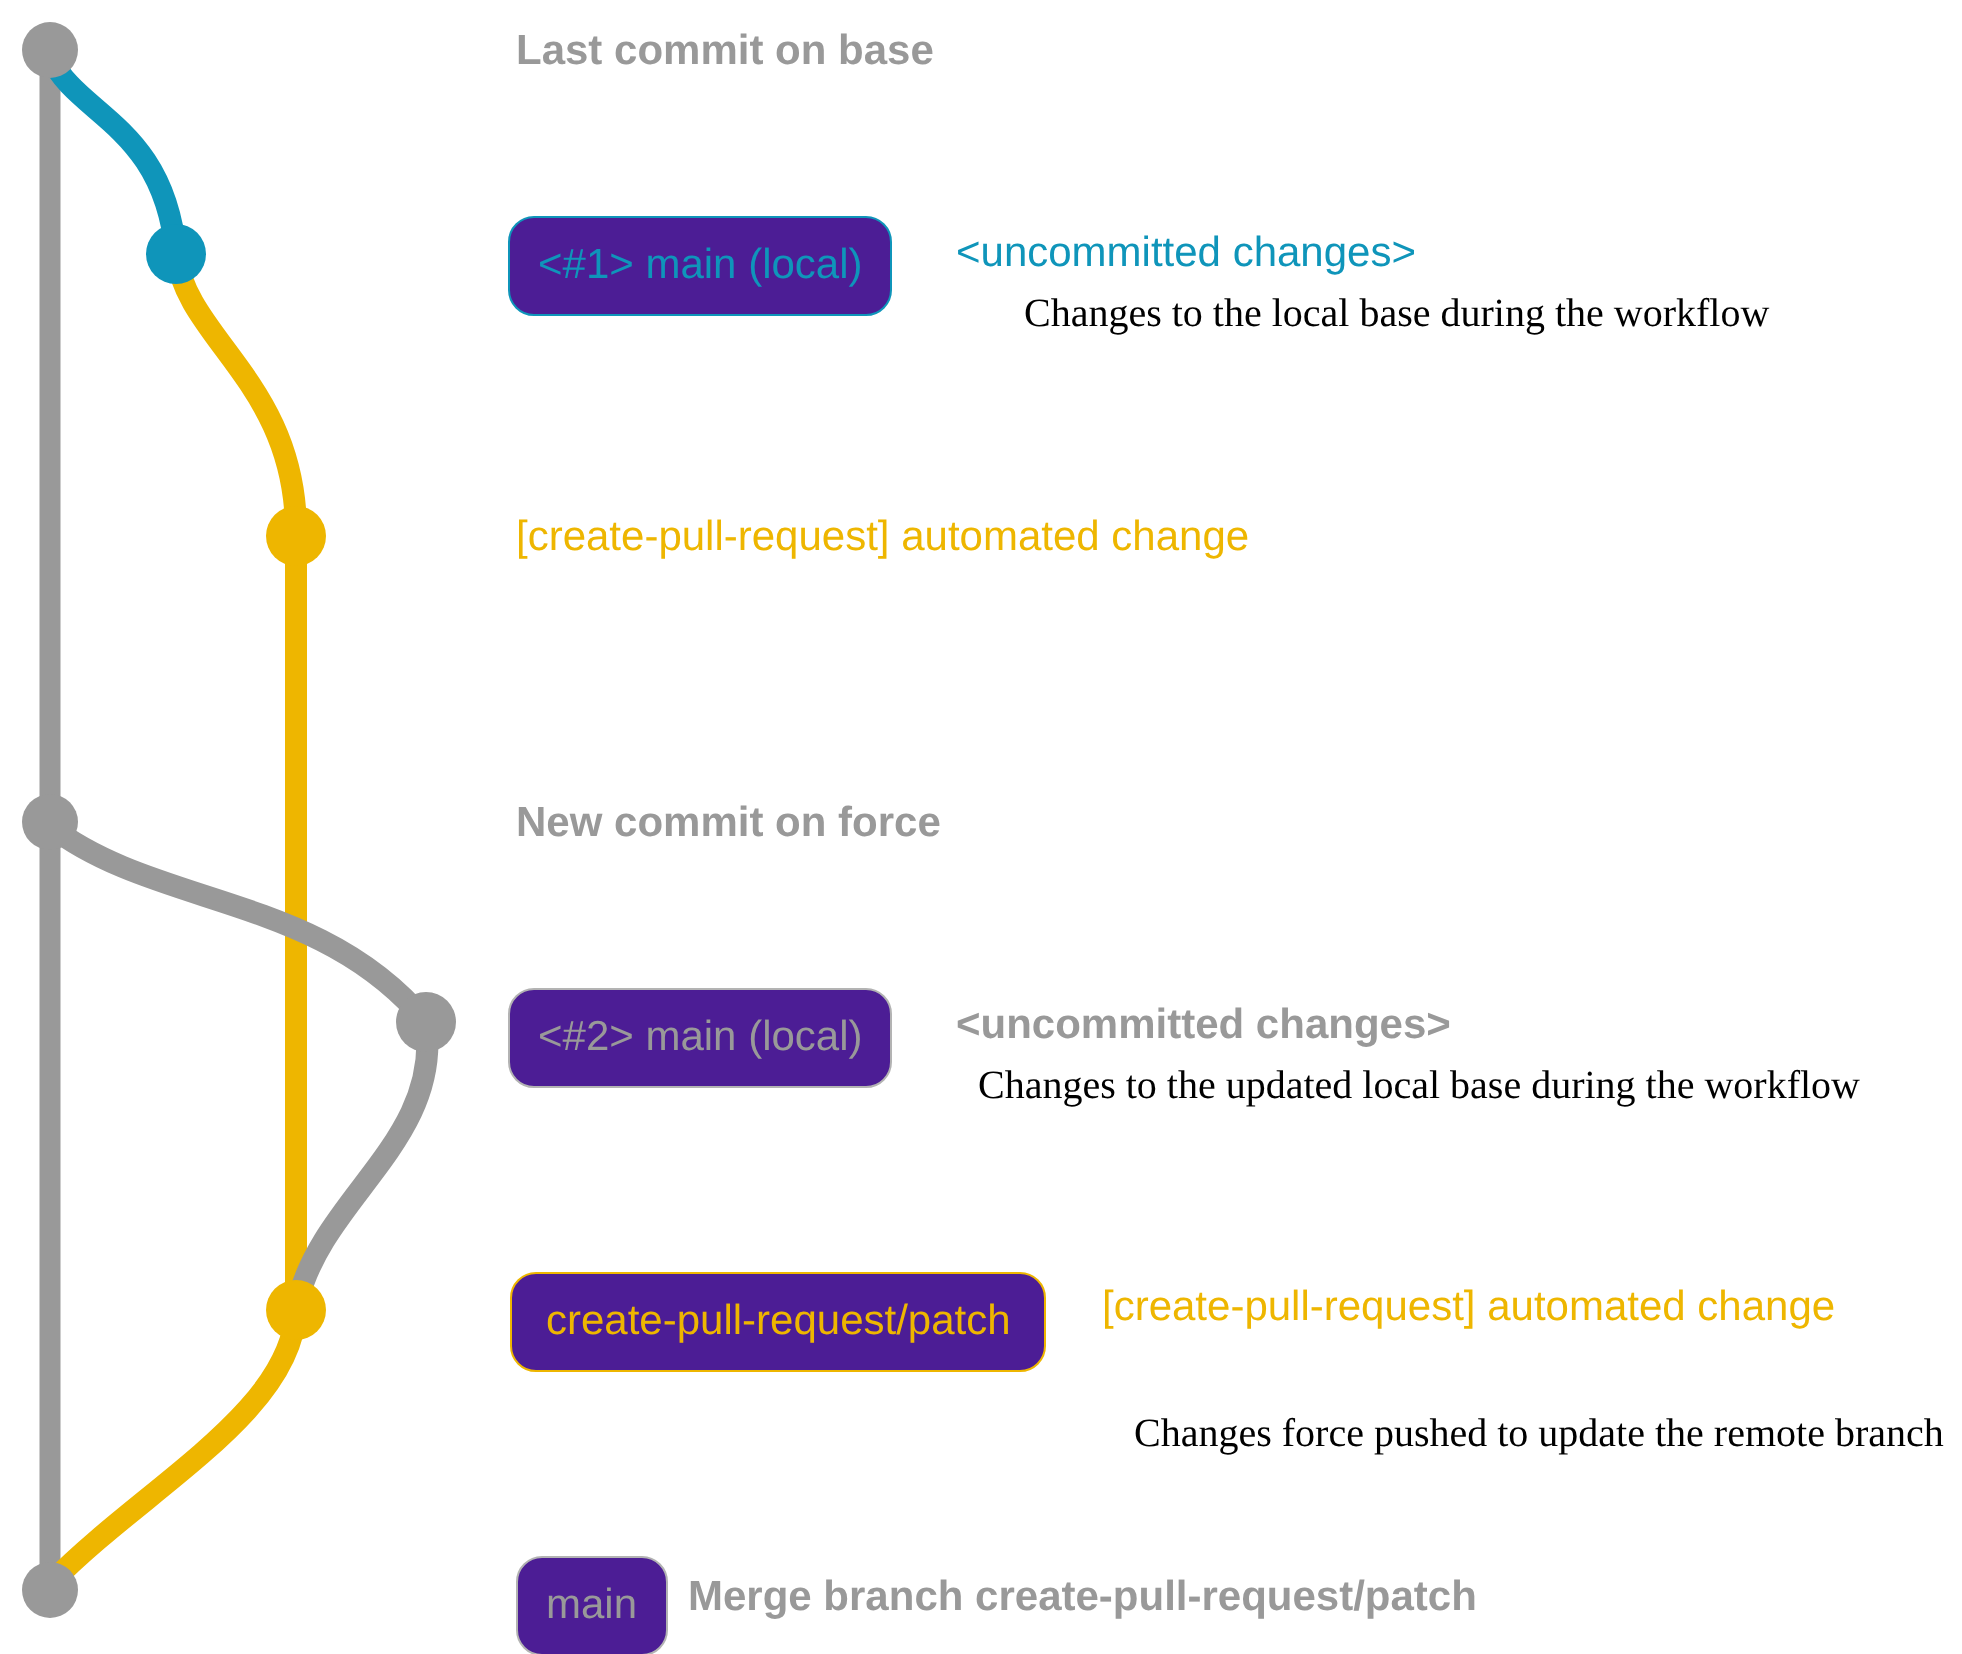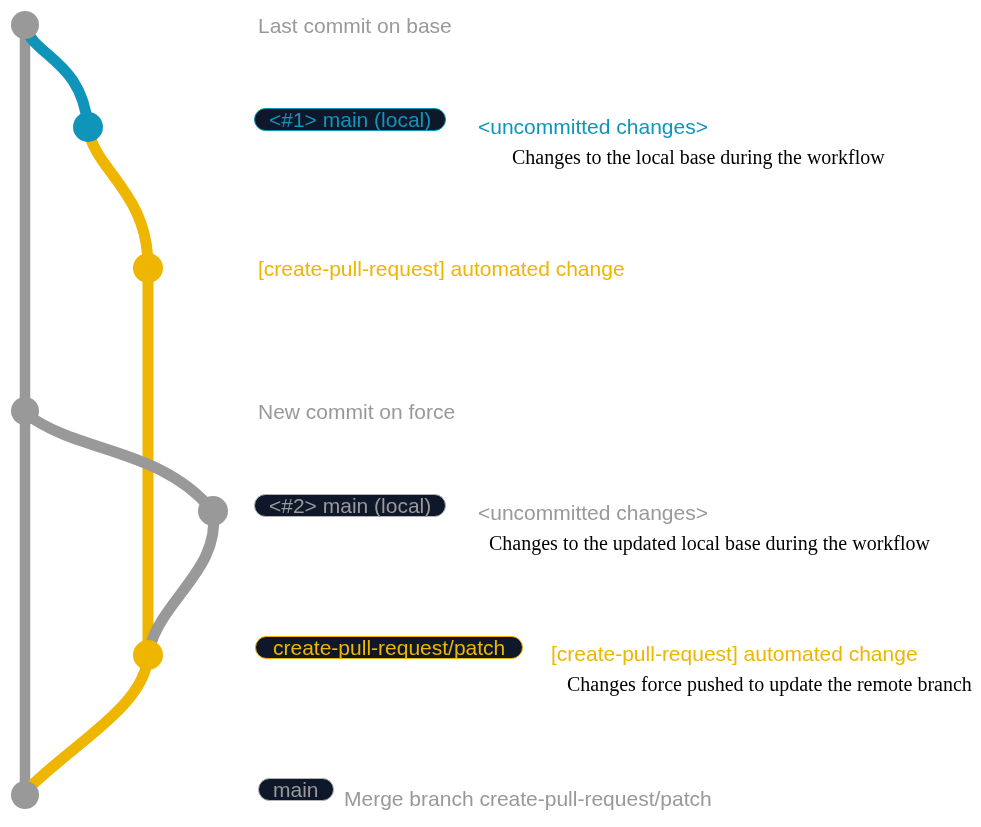--- a/index.html
+++ b/index.html
@@ -17,44 +17,44 @@
   .s-gray   { stroke: var(--gray); }
   .s-blue   { stroke: var(--blue); }
   .s-yellow { stroke: var(--yellow); }
 
   .txt {
     position: absolute;
     white-space: nowrap;
     font-size: 21px;
     line-height: 1.2;
   }
-  .c-gray   { color: var(--gray); }
+  .c-gray   { color: var(--gray); font-weight: bold; }
   .c-blue   { color: var(--blue); }
   .c-yellow { color: var(--yellow); }
 
   .serif {
     position: absolute;
     white-space: nowrap;
     font-family: "Liberation Serif", serif;
     font-size: 20px;
     line-height: 1.2;
     color: var(--ink);
   }
 
   .pill {
     position: absolute;
     box-sizing: border-box;
     display: inline-flex;
     align-items: center;
     justify-content: center;
-    height: 23px;
+    height: 50px;
     padding: 0 14px;
     border: 1.5px solid;
     border-radius: 13px;
-    background: #0f172a;
+    background: #4c1d95;
     font-size: 21px;
     white-space: nowrap;
   }
   .pill-blue   { border-color: var(--blue);        color: var(--blue); }
   .pill-gray   { border-color: var(--gray_border); color: var(--gray); text-align: center; }
   .pill-yellow { border-color: var(--yellow);      color: var(--yellow); justify-content: center; }
 </style>
 </head>
 <body>
 
@@ -99,20 +99,20 @@
   <div class="pill pill-gray" style="left:254px; top:494px;">
     <span>&lt;#2&gt; main (local)</span>
   </div>
   <div class="txt c-gray" style="left:478px; top:500px;">&lt;uncommitted changes&gt;</div>
   <div class="serif" style="left:489px; top:531px;">Changes to the updated local base during the workflow</div>
 
   <div class="pill pill-yellow" style="left:255px; top:636px; padding:0 17px;">
     <span>create-pull-request/patch</span>
   </div>
   <div class="txt c-yellow" style="left:551px; top:641px;">[create-pull-request] automated change</div>
-  <div class="serif" style="left:567px; top:672px;">Changes force pushed to update the remote branch</div>
+  <div class="serif" style="left:567px; top:705px;">Changes force pushed to update the remote branch</div>
 
   <div class="pill pill-gray" style="left:258px; top:778px;">
     <span>main</span>
   </div>
   <div class="txt c-gray" style="left:344px; top:786px;">Merge branch create-pull-request/patch</div>
 
 </div>
 
 </body></html>

